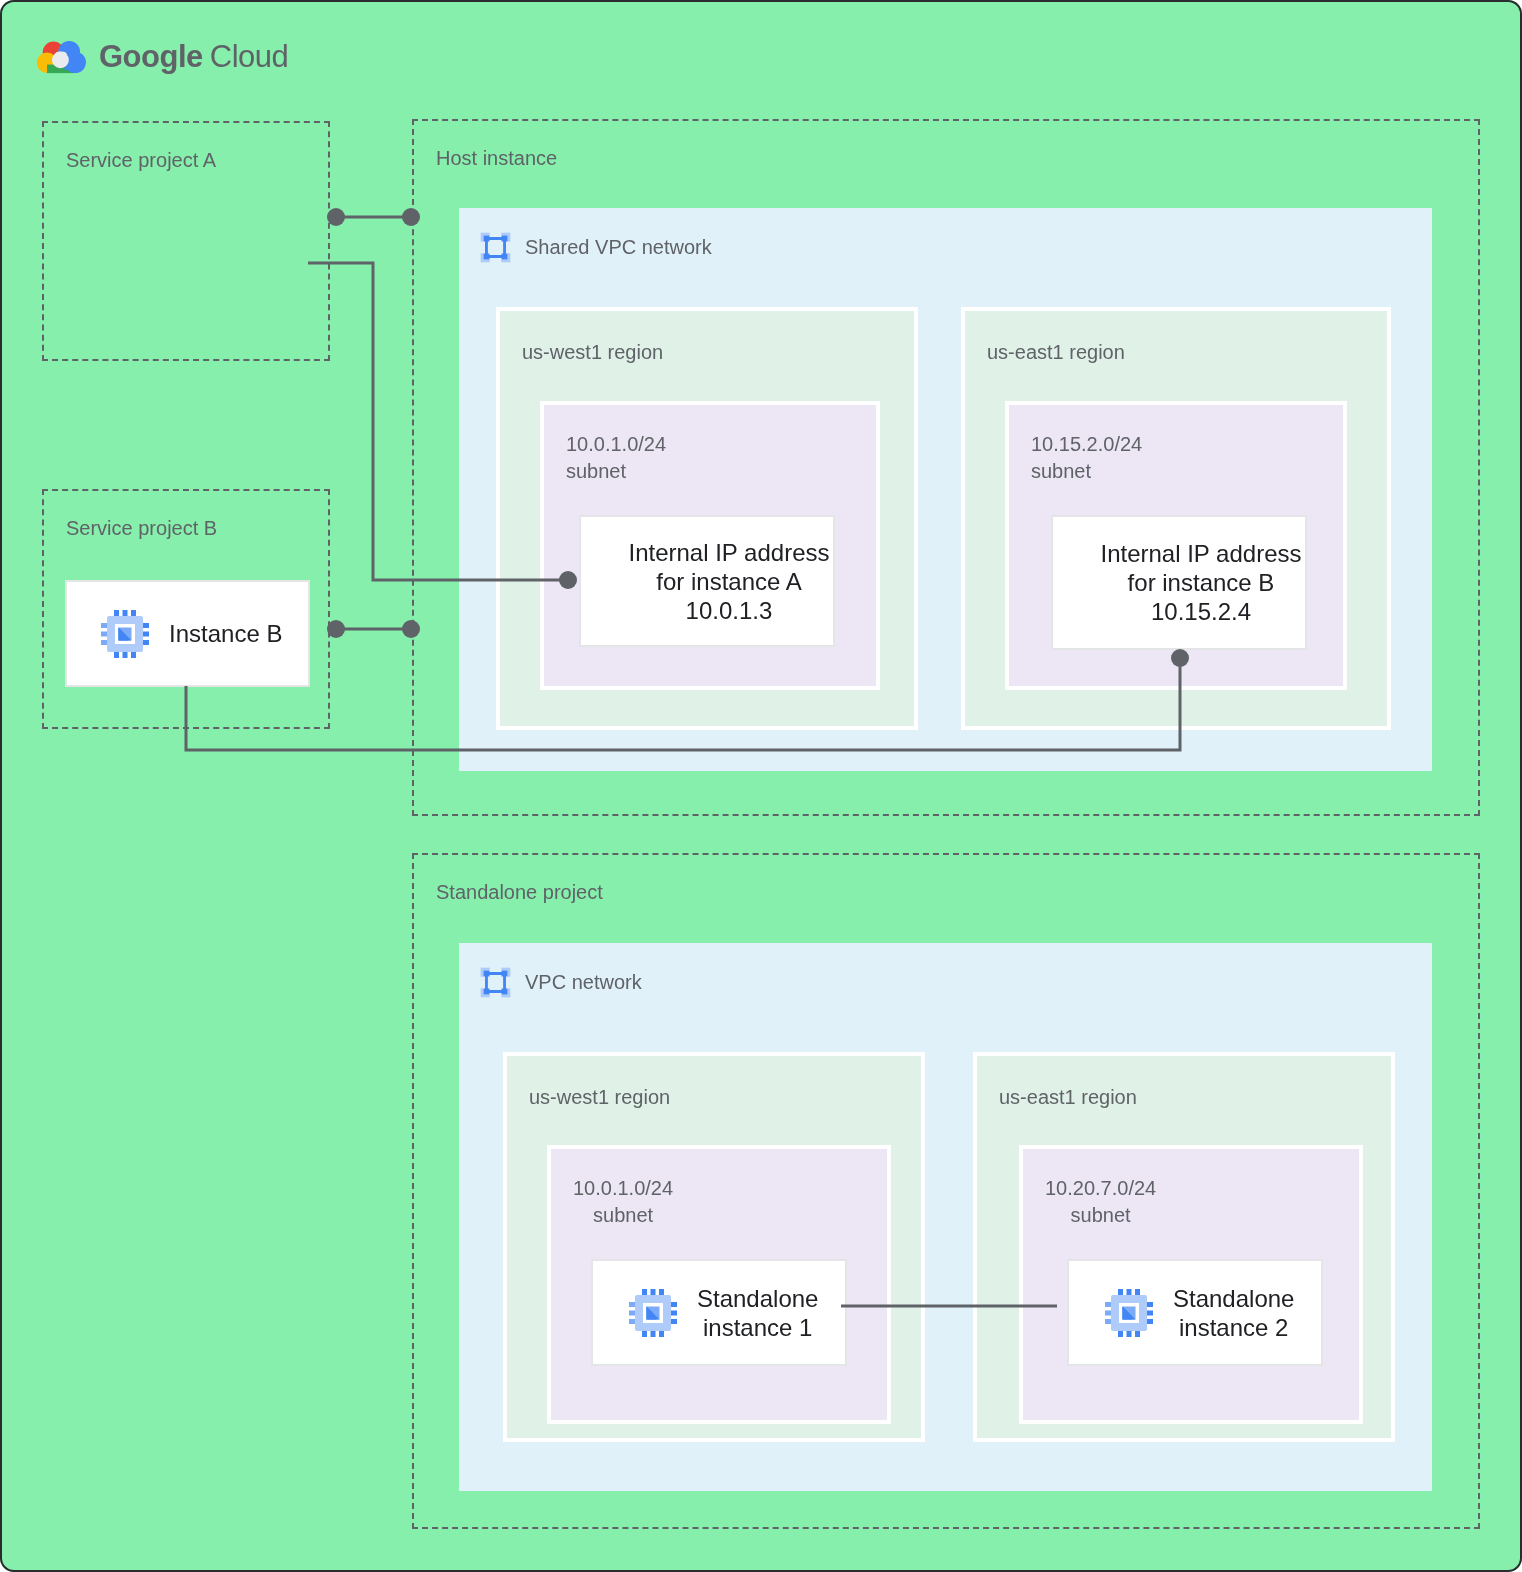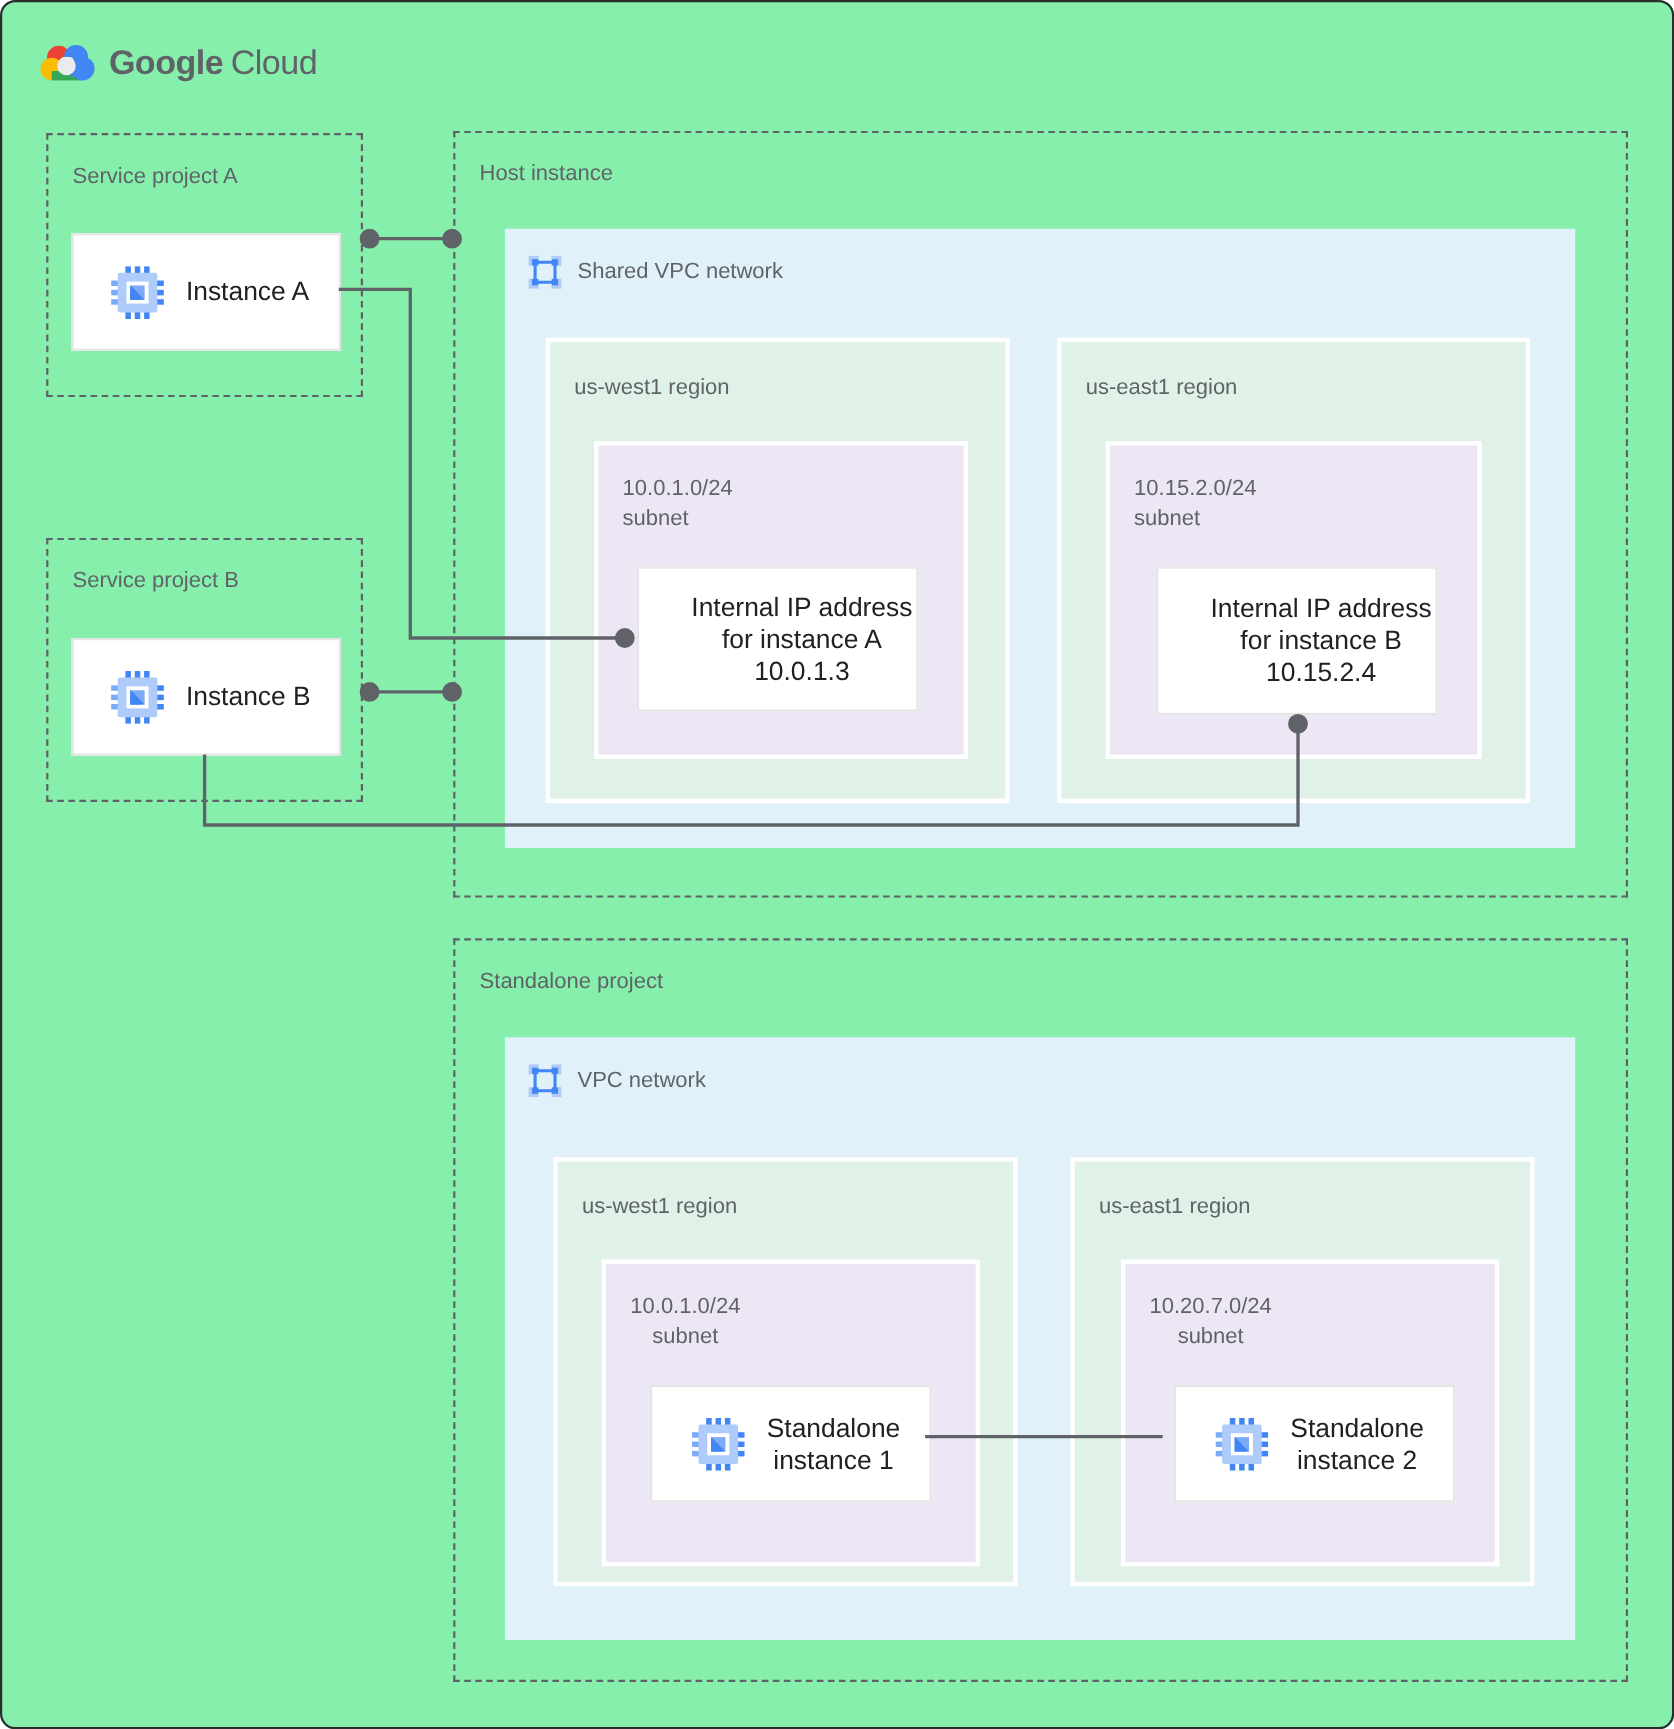--- a/index.html
+++ b/index.html
@@ -91,28 +91,20 @@
     <svg width="52" height="42" viewBox="0 0 42 36">
         <use href="#gc-cloud-mark"></use>
       </svg>
     <div class="logo-text">
       <span class="brand">Google</span><span class="product">Cloud</span>
     </div>
   </div>
 
   <div class="project" style="left:42px;top:121px;width:288px;height:240px;">
     <div class="project-label">Service project A</div>
-    <div class="card instance-card" style="left:21px;top:89px;width:245px;height:107px;">
-      <span class="icon-wrap">
-        <svg width="48" height="48" viewBox="0 0 48 48">
-            <use href="#compute-icon"></use>
-          </svg>
-      </span>
-      <span class="card-text">Instance A</span>
-    </div>
   </div>
 
   <div class="project" style="left:42px;top:489px;width:288px;height:240px;">
     <div class="project-label">Service project B</div>
     <div class="card instance-card" style="left:21px;top:89px;width:245px;height:107px;">
       <span class="icon-wrap">
         <svg width="48" height="48" viewBox="0 0 48 48">
             <use href="#compute-icon"></use>
           </svg>
       </span>

